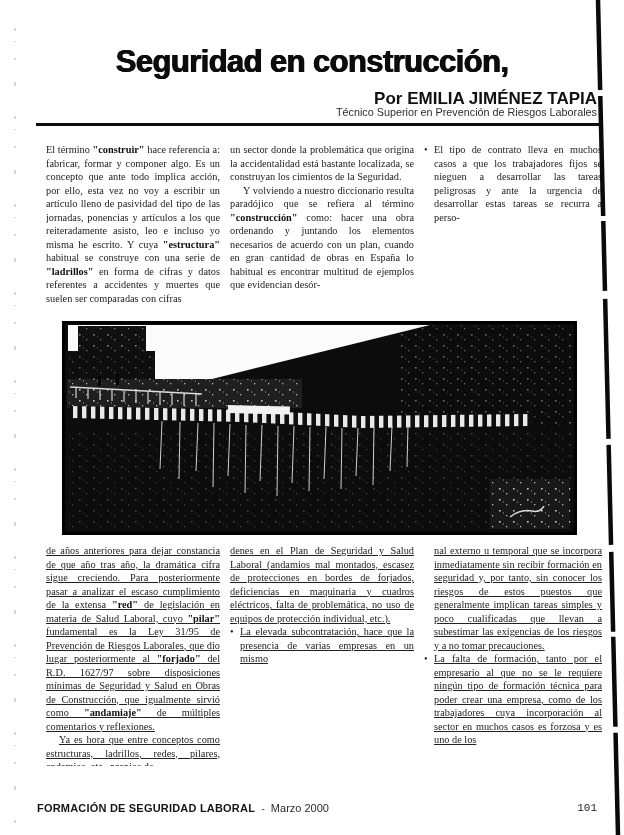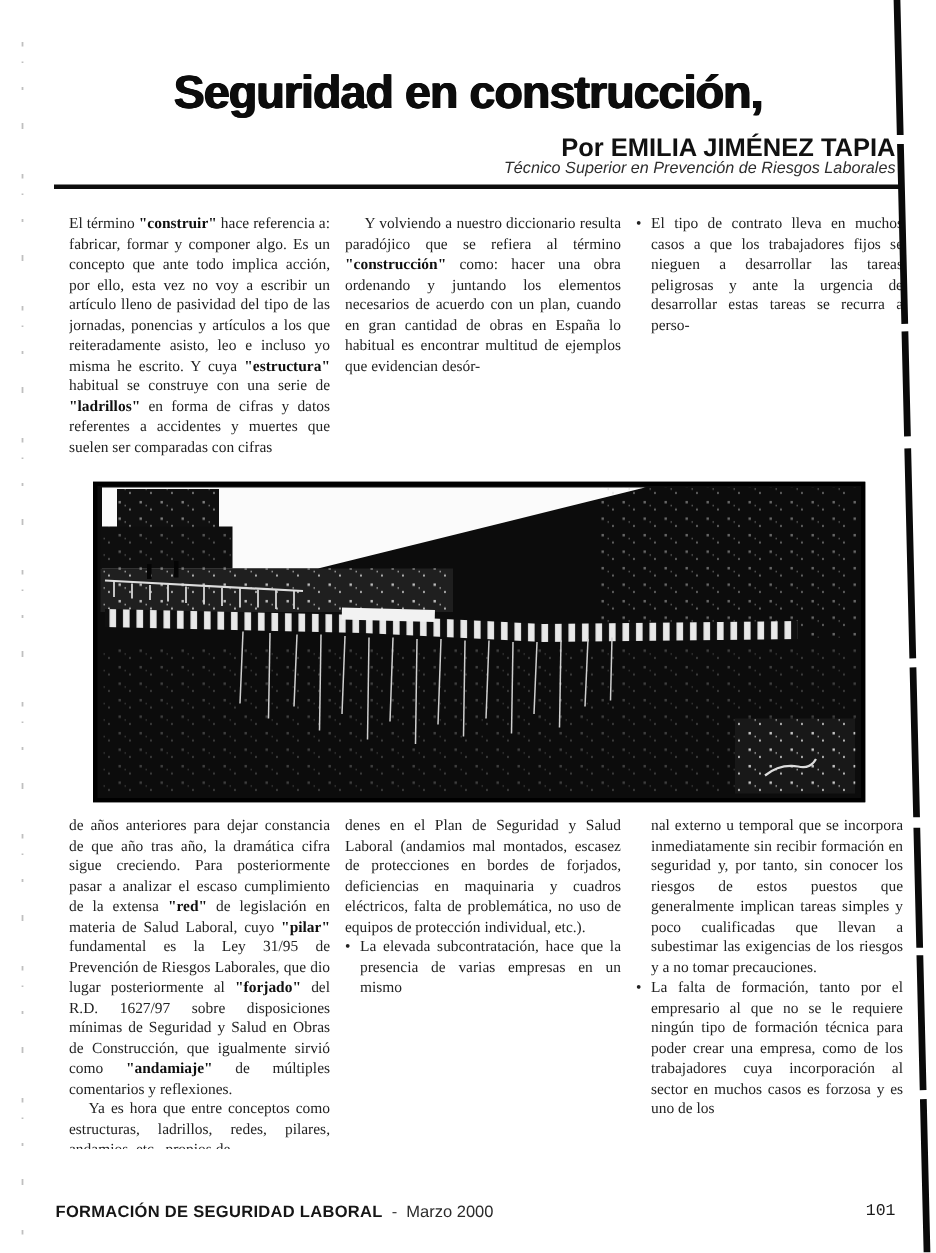--- a/index.html
+++ b/index.html
@@ -13,30 +13,30 @@
   .masthead{padding-top:44px;}
   .title{
     margin:0;text-align:center;
     font-family:"Liberation Sans",sans-serif;font-weight:bold;
     font-size:31px;line-height:36.5px;letter-spacing:-0.6px;color:#0c0c0c;
     text-shadow:0.7px 0 0 #0c0c0c,-0.4px 0 0 #0c0c0c;
   }
   .tl{display:block;}
   .byline{margin-top:11px;padding-right:27px;text-align:right;font-family:"Liberation Sans",sans-serif;}
   .byline-name{font-weight:bold;font-size:17px;line-height:13px;color:#111;}
-  .byline-role{font-style:italic;font-size:10.8px;line-height:14px;color:#2e2e2e;}
+  .byline-role{font-size:10.8px;line-height:14px;color:#2e2e2e;}
   .rule{height:3.5px;background:#0d0d0d;margin:4px 24px 0 36px;}
 
   
   .cols{
     display:flex;gap:10px;padding:0 22px 0 46px;overflow:hidden;
     text-align:justify;font-size:10.3px;line-height:13.5px;color:#222;
   }
   .cols.top{margin-top:17px;height:171px;}
-  .cols.bottom{margin-top:9px;height:222px;}
+  .cols.bottom{margin-top:9px;height:222px;text-decoration:underline;}
   .col{overflow:hidden;}
   .c1{width:174px;}.c2{width:184px;}.c3{width:178px;}
   .cols p{margin:0;}
   .indent{text-indent:13px;}
   .hang{padding-left:10px;}
   .bullet{position:relative;padding-left:10px;}
   .bullet .bmark{position:absolute;left:0;top:0;}
   .bullet-deep{position:relative;margin-left:26px;padding-left:10px;}
   .bullet-deep .bmark{position:absolute;left:0;top:0;}
   b{color:#101010;}
@@ -73,20 +73,21 @@
       <div class="byline-role">Técnico Superior en Prevención de Riesgos Laborales</div>
     </div>
     <div class="rule"></div>
   </header>
 
   <section class="cols top">
     <div class="col c1">
       <p>El término <b>"construir"</b> hace referencia a: fabricar, formar y componer algo. Es un concepto que ante todo implica acción, por ello, esta vez no voy a escribir un artículo lleno de pasividad del tipo de las jornadas, ponencias y artículos a los que reiteradamente asisto, leo e incluso yo misma he escrito. Y cuya <b>"estructura"</b> habitual se construye con una serie de <b>"ladrillos"</b> en forma de cifras y datos referentes a accidentes y muertes que suelen ser comparadas con cifras</p>
     </div>
     <div class="col c2">
+      <p>un sector donde la problemática que origina la accidentalidad está bastante localizada, se construyan los cimientos de la Seguridad.</p>
       <p class="indent">Y volviendo a nuestro diccionario resulta paradójico que se refiera al término <b>"construcción"</b> como: hacer una obra ordenando y juntando los elementos necesarios de acuerdo con un plan, cuando en gran cantidad de obras en España lo habitual es encontrar multitud de ejemplos que evidencian desór-</p>
     </div>
     <div class="col c3">
       <p class="bullet">
         <span class="bmark">•</span>
         <span>El tipo de contrato lleva en muchos casos a que los trabajadores fijos se nieguen a desarrollar las tareas peligrosas y ante la urgencia de desarrollar estas tareas se recurra a perso-</span>
       </p>
     </div>
   </section>
 

